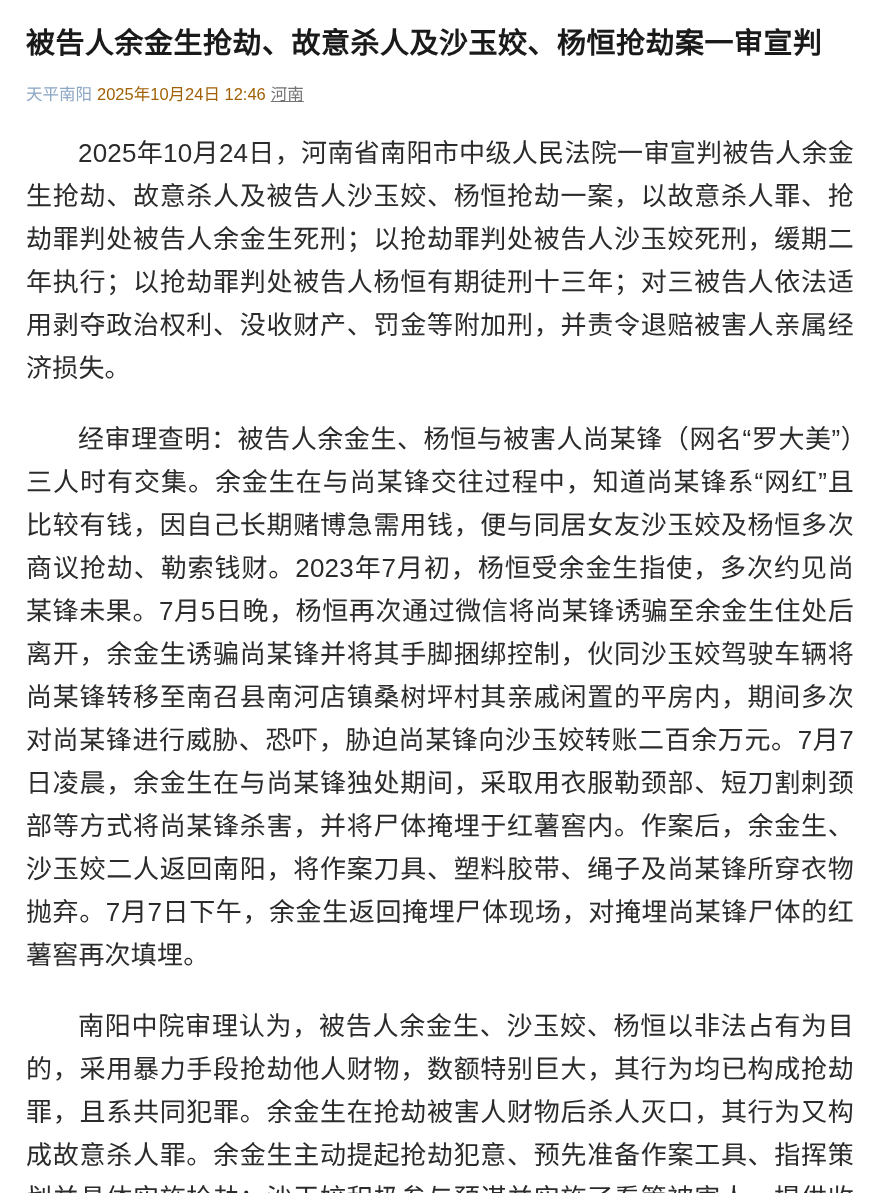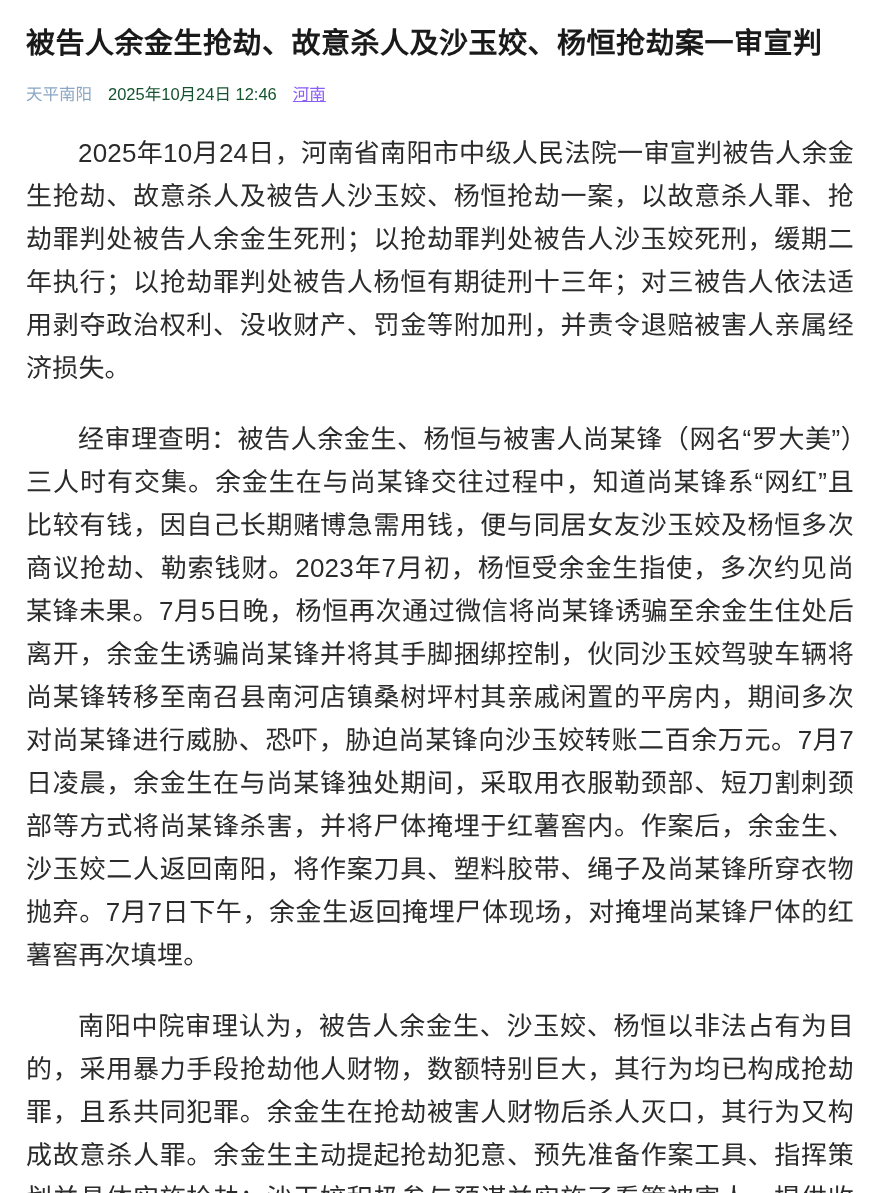--- a/index.html
+++ b/index.html
@@ -23,34 +23,34 @@
     font-size: 29px;
     line-height: 42px;
     font-weight: bold;
     color: #1a1a1a;
     letter-spacing: 0.5px;
     margin: 8px 0 18px 0;
   }
   .meta-row {
     display: flex;
     align-items: center;
-    gap: 16px;
+    gap: 5px;
     font-size: 16.5px;
     line-height: 24px;
     color: #9a9a9a;
     margin-bottom: 26px;
   }
   .meta-source {
     color: #8ba7c4;
   }
   .meta-time {
-    color: #14532d;
+    color: #a16207;
   }
   .meta-location {
-    color: #8b5cf6;
+    color: #737373;
     text-decoration: underline;
   }
   .divider {
     height: 0px;
   }
   .body-content p {
     font-size: 26px;
     line-height: 43px;
     color: #2b2b2b;
     text-align: justify;

